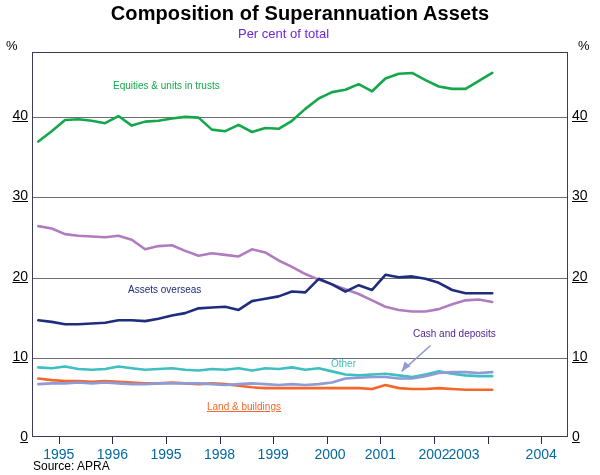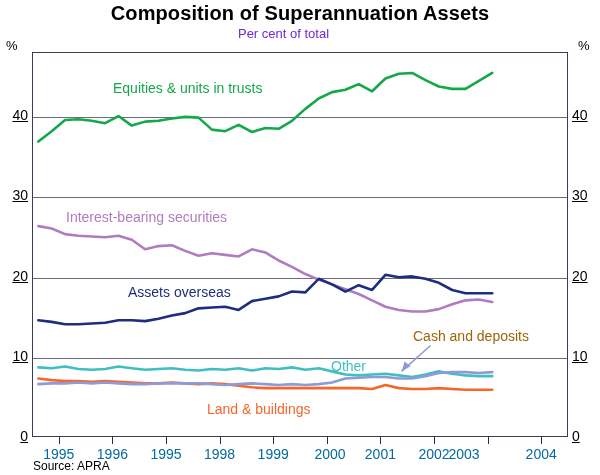--- a/index.html
+++ b/index.html
@@ -55,28 +55,28 @@
   .xaxis-area{position:absolute;left:32px;top:437px;width:536px;height:30px;}
 
   .source{
     position:absolute;left:33px;top:459px;
     font-size:12px;color:#000;
   }
 
   svg.lines{position:absolute;left:0;top:0;width:100%;height:100%;overflow:visible;}
 
   .serieslabel{
-    position:absolute;font-size:14px;white-space:nowrap;
+    position:absolute;font-size:10px;white-space:nowrap;
   }
   .lbl-equities{left:113px;top:80px;color:#14a84a;}
   .lbl-interest{left:66px;top:209px;color:#b17bc0;}
   .lbl-overseas{left:128px;top:284px;color:#1e2d7d;}
-  .lbl-cash{left:413px;top:328px;color:#a16207;}
+  .lbl-cash{left:413px;top:328px;color:#4c1d95;}
   .lbl-other{left:331px;top:358px;color:#3fbfbf;}
-  .lbl-land{left:207px;top:401px;color:#f4662a;}
+  .lbl-land{left:207px;top:401px;color:#f4662a;text-decoration:underline;}
 </style>
 </head>
 <body>
 
 <div id="chart-root">
 
   <div class="title">Composition of Superannuation Assets</div>
   <div class="subtitle">Per cent of total</div>
 
   <div class="axis-unit left">%</div>
@@ -133,19 +133,18 @@
       <div class="xlabel" style="left: 402px;">2002</div>
       <div class="xtickmark" style="left: 455.6px;"></div>
       <div class="xlabel" style="left: 432px;">2003</div>
       <div class="xtickmark" style="left: 509.2px;"></div>
       <div class="xlabel" style="left: 509.2px;">2004</div>
     </div>
 
   <div class="source">Source: APRA</div>
 
   <div class="serieslabel lbl-equities">Equities &amp; units in trusts</div>
-  <div class="serieslabel lbl-interest">Interest-bearing securities</div>
   <div class="serieslabel lbl-overseas">Assets overseas</div>
   <div class="serieslabel lbl-cash">Cash and deposits</div>
   <div class="serieslabel lbl-other">Other</div>
   <div class="serieslabel lbl-land">Land &amp; buildings</div>
 
 </div>
 
 </body></html>

